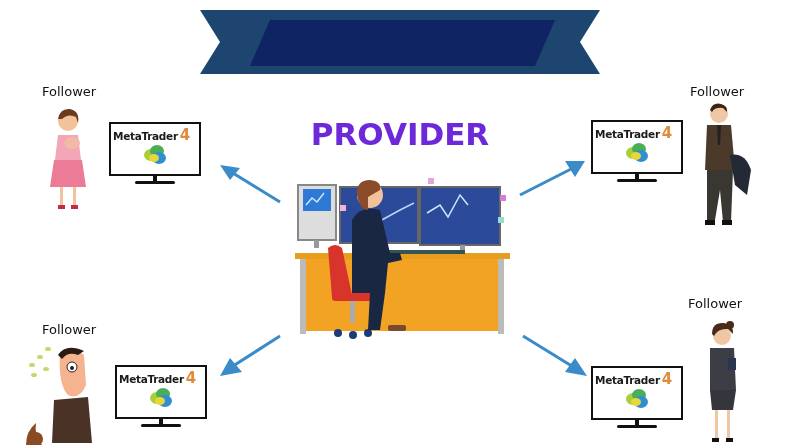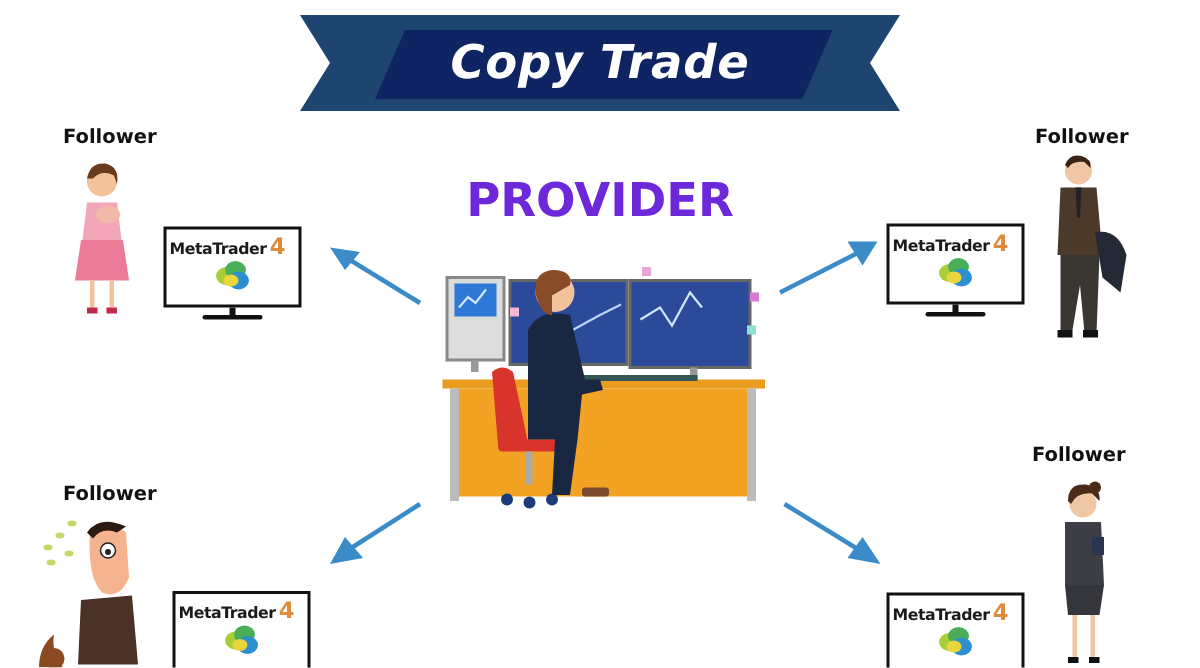--- a/index.html
+++ b/index.html
@@ -14,25 +14,25 @@
       font-size: 31px; color: #ffffff; letter-spacing: 0.5px;
     }
 
     .provider-title {
       position: absolute; left: 300px; top: 116px; width: 200px; text-align: center;
       font-family: "DejaVu Sans", sans-serif; font-weight: bold; font-size: 31px; color: #6d28d9;
     }
     .provider-scene { position: absolute; left: 290px; top: 165px; }
 
     .follower-label {
-      position: absolute; font-family: "DejaVu Sans", sans-serif; font-weight: bold;
+      position: absolute; font-family: "DejaVu Sans", sans-serif; font-weight: normal;
       font-size: 13px; color: #111; white-space: nowrap;
     }
 
-    .monitor { position: absolute; width: 104px; height: 72px; margin-top: 29px; }
+    .monitor { position: absolute; width: 104px; height: 72px; }
     .monitor .screen {
       position: absolute; left: 0; top: 0; width: 92px; height: 54px;
       border: 2px solid #111; background: #fff;
     }
     .monitor .mt-label {
       position: absolute; left: 4px; top: 4px; font-family: "DejaVu Sans", sans-serif;
       font-weight: bold; font-size: 10.5px; color: #1a1a1a; white-space: nowrap; letter-spacing: -0.3px;
     }
     .monitor .mt-four { color: #e08a3c; font-size: 15px; font-weight: bold; margin-left: 2px; }
     .monitor .mt-logo { position: absolute; left: 33px; top: 19px; }
@@ -43,21 +43,20 @@
     .person { position: absolute; }
   </style>
 </head>
 <body>
 
 <div class="banner">
   <svg width="400" height="72" viewBox="0 0 400 72">
     <path d="M0,6 L400,6 L380,38 L400,70 L0,70 L20,38 Z" fill="#1d4570"></path>
     <path d="M70,16 L355,16 L335,62 L50,62 Z" fill="#0f2463"></path>
   </svg>
-  <div class="banner-title">Copy Trade</div>
 </div>
 
 <div class="provider-title">PROVIDER</div>
 
 <div class="provider-scene">
   <svg width="225" height="175" viewBox="0 0 225 175">
 
     <rect x="8" y="20" width="38" height="55" fill="#ddd" stroke="#888" stroke-width="2"></rect>
     <rect x="13" y="24" width="28" height="22" fill="#2f79d6"></rect>
     <polyline points="16,40 22,33 27,37 34,28" stroke="#cfe6ff" stroke-width="1.5" fill="none"></polyline>

